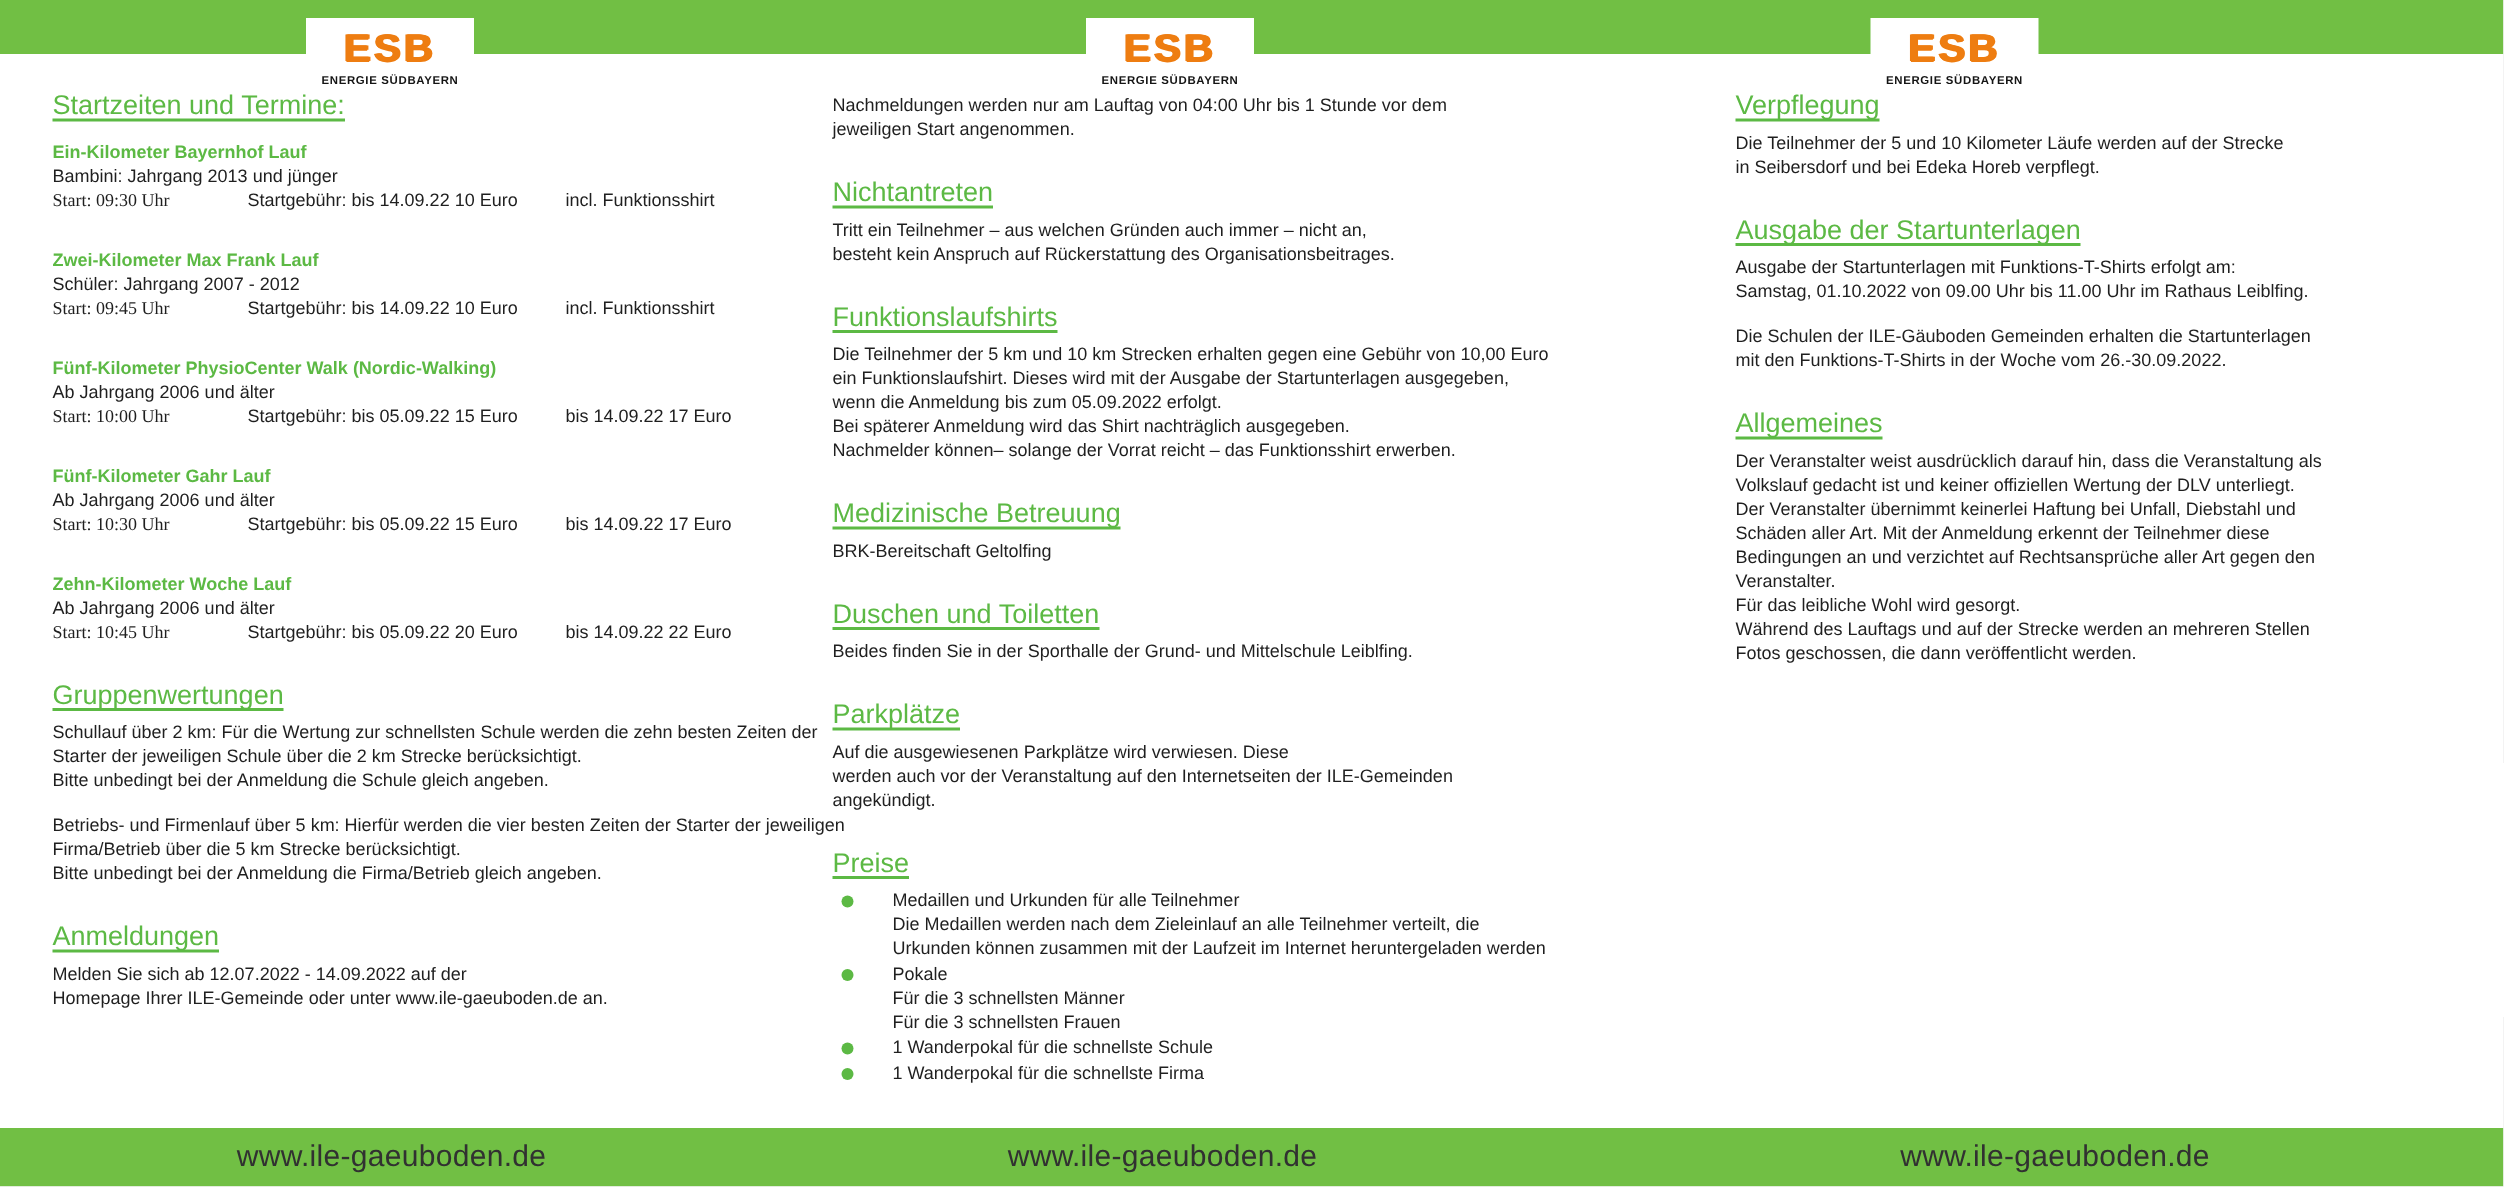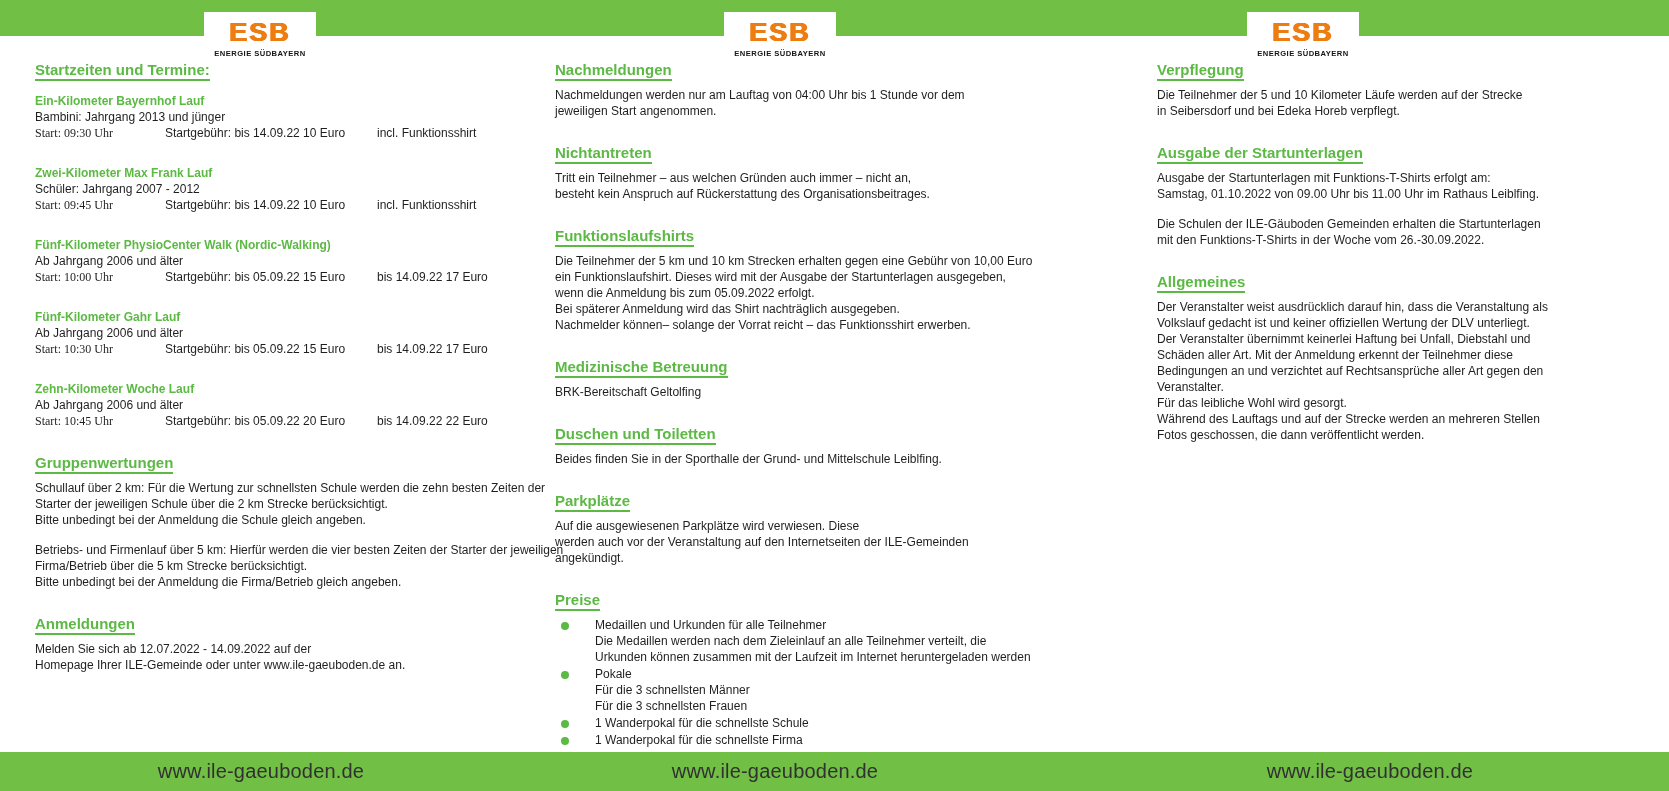--- a/index.html
+++ b/index.html
@@ -37,21 +37,21 @@
   }
   
   .col{position:absolute;top:62px;font-size:12px;line-height:16px;}
   .col-left{left:35px;width:535px;}
   .col-middle{left:555px;width:540px;}
   .col-right{left:1157px;width:525px;}
 
   .sec-h{margin:26px 0 6px;}
   .col .sec-h:first-child{margin-top:0;}
   .sec-h-text{
-    display:inline-block;color:var(--heading-green);font-weight:bold;font-size:15px;
+    display:inline-block;color:var(--heading-green);font-weight:normal;font-size:18px;
     border-bottom:2px solid var(--heading-green);padding-bottom:1px;
   }
   .race{margin:0 0 24px;}
   .sec-h + .race{margin-top:12px;}
   .race-title{color:var(--heading-green);font-weight:bold;}
   .race-row{display:flex;}
   .rr-start{width:130px;flex:0 0 auto;font-family:Liberation Serif, serif;}
   .rr-fee{width:212px;flex:0 0 auto;}
   .rr-note{flex:1;}
 
@@ -137,21 +137,20 @@
       <div class="sec-h"><span class="sec-h-text">Gruppenwertungen</span></div>
       <div class="para"><span class="b">Schullauf</span><span> über 2 km: Für die Wertung zur schnellsten Schule werden die zehn besten Zeiten der Starter der jeweiligen Schule über die 2 km Strecke berücksichtigt.
 </span><span class="b">Bitte unbedingt bei der Anmeldung die Schule gleich angeben.</span></div>
       <div class="para"><span class="b">Betriebs- und Firmenlauf</span><span> über 5 km: Hierfür werden die vier besten Zeiten der Starter der jeweiligen Firma/Betrieb über die 5 km Strecke berücksichtigt.
 </span><span class="b">Bitte unbedingt bei der Anmeldung die Firma/Betrieb gleich angeben.</span></div>
       <div class="sec-h"><span class="sec-h-text">Anmeldungen</span></div>
       <div class="para"><span>Melden Sie sich ab 12.07.2022 - 14.09.2022 auf der
 Homepage Ihrer ILE-Gemeinde oder unter www.ile-gaeuboden.de an.</span></div>
     </div>
   <div class="col col-middle">
-      <div class="sec-h"><span class="sec-h-text">Nachmeldungen</span></div>
       <div class="para"><span>Nachmeldungen werden nur am Lauftag von 04:00 Uhr bis 1 Stunde vor dem
 jeweiligen Start angenommen.</span></div>
       <div class="sec-h"><span class="sec-h-text">Nichtantreten</span></div>
       <div class="para"><span>Tritt ein Teilnehmer – aus welchen Gründen auch immer – nicht an,
 besteht kein Anspruch auf Rückerstattung des Organisationsbeitrages.</span></div>
       <div class="sec-h"><span class="sec-h-text">Funktionslaufshirts</span></div>
       <div class="para"><span>Die Teilnehmer der 5 km und 10 km Strecken erhalten gegen eine Gebühr von 10,00 Euro
 ein Funktionslaufshirt. Dieses wird mit der Ausgabe der Startunterlagen ausgegeben,
 wenn die Anmeldung bis zum 05.09.2022 erfolgt.
 Bei späterer Anmeldung wird das Shirt nachträglich ausgegeben.

